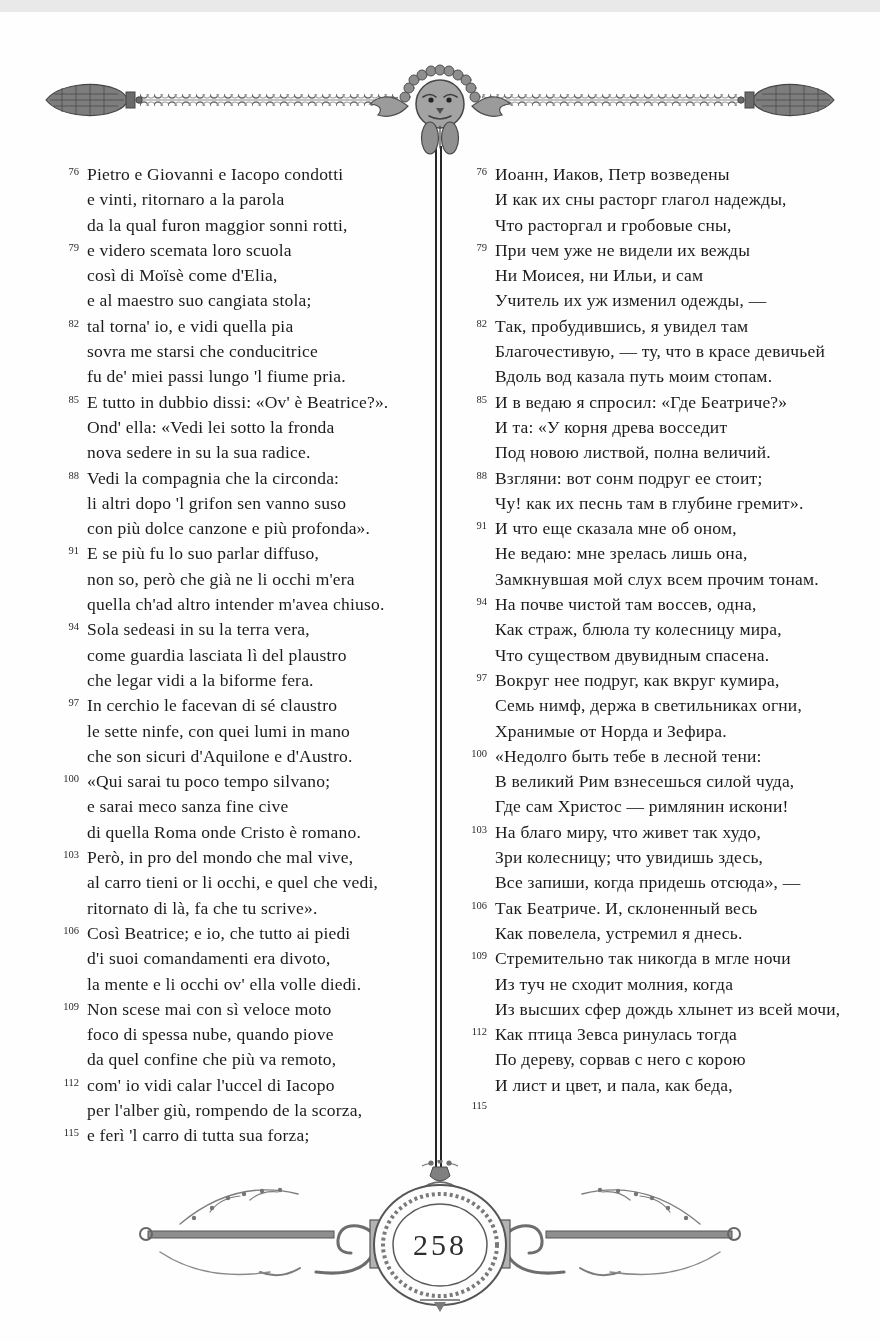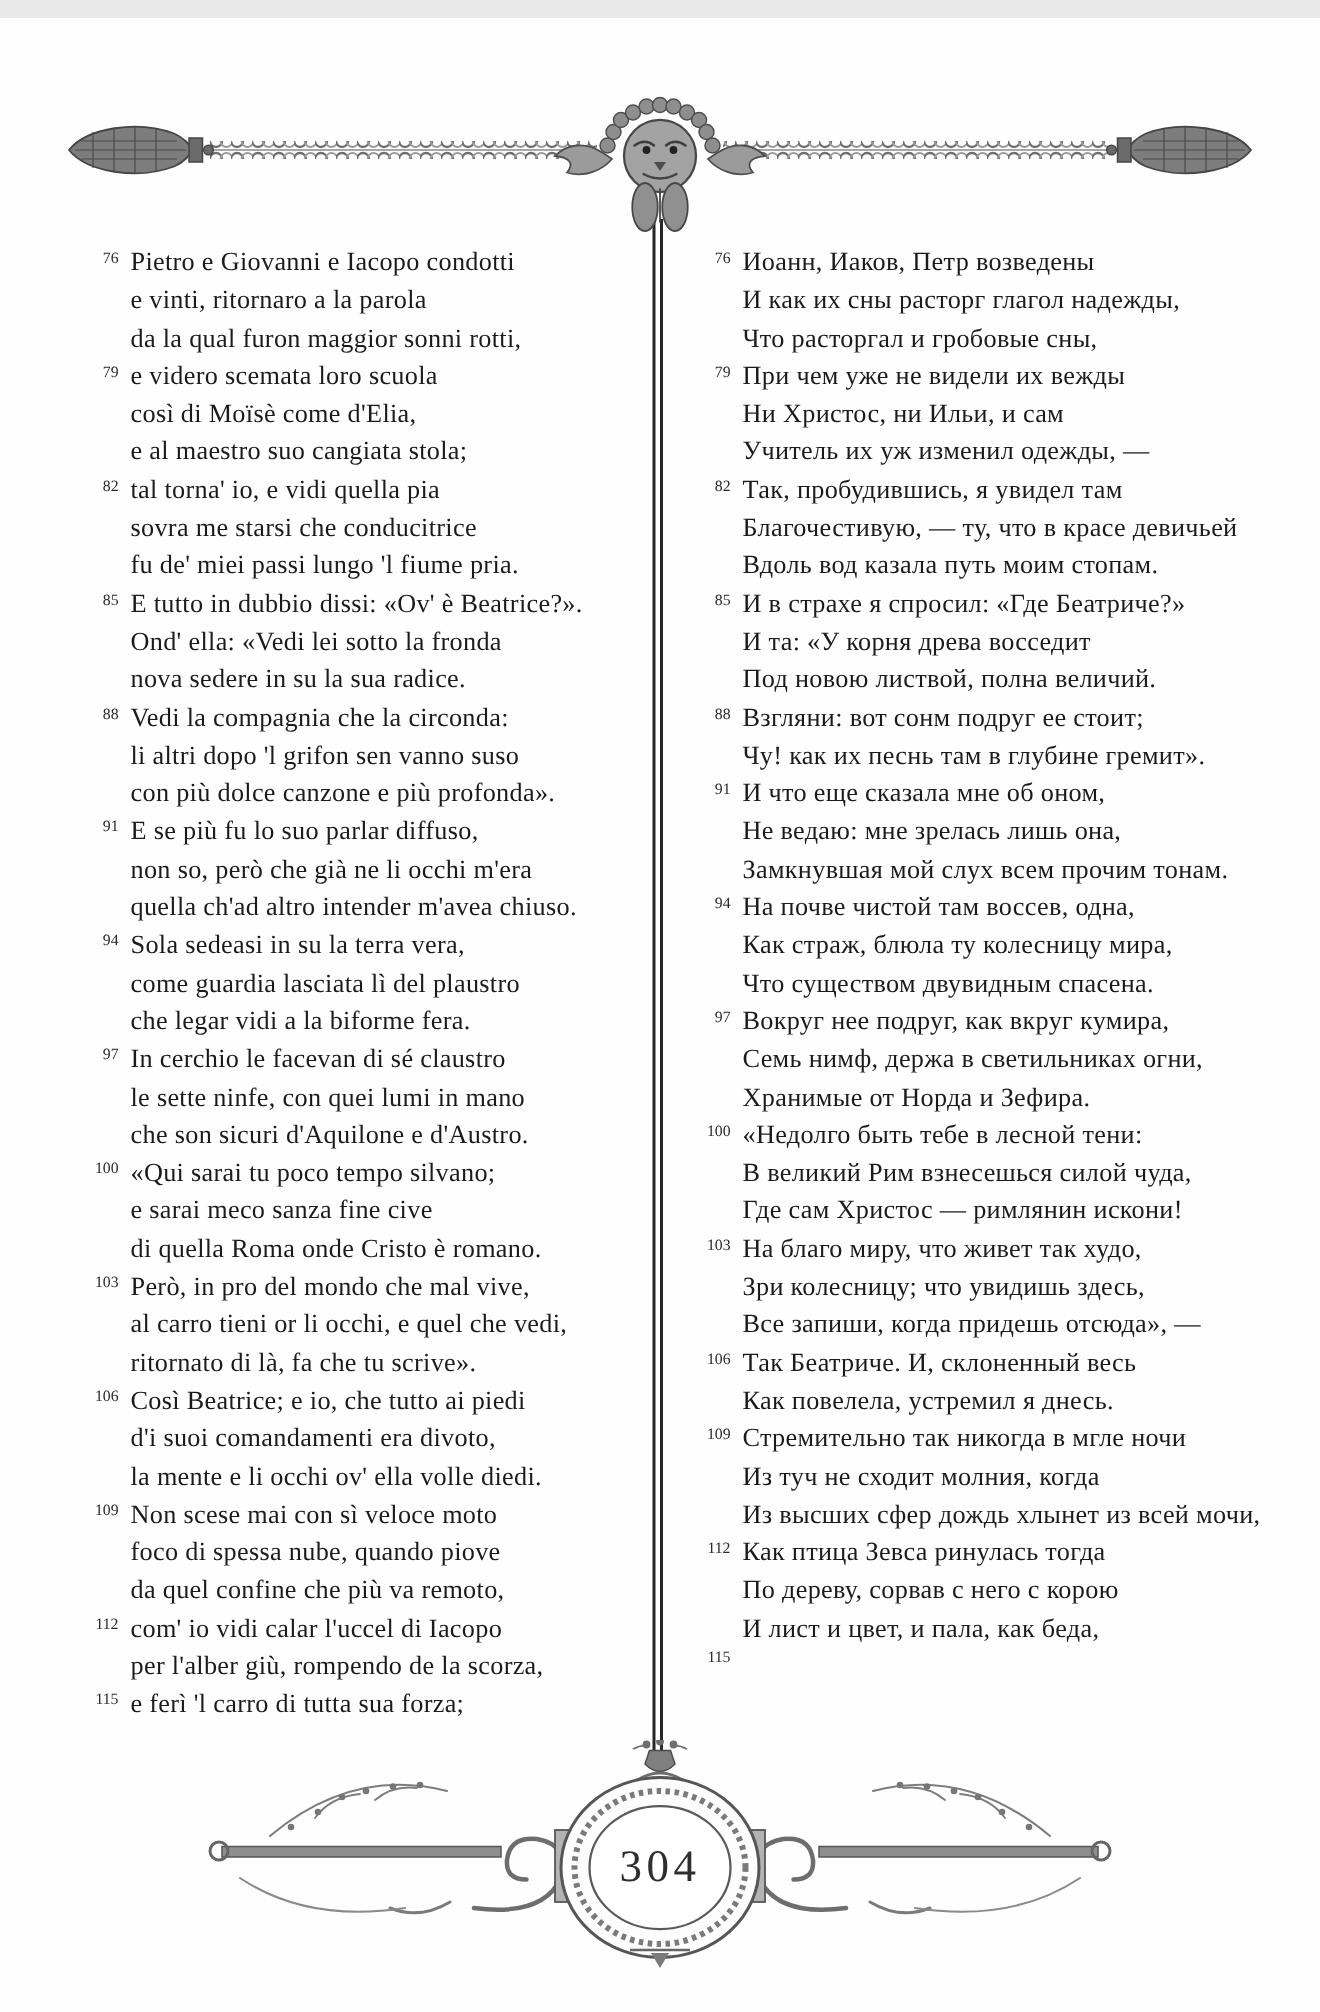--- a/index.html
+++ b/index.html
@@ -274,41 +274,41 @@
       <div class="verse-row">
         <span class="verse-num"></span>
         <span class="verse-text">Что расторгал и гробовые сны,</span>
       </div>
       <div class="verse-row">
         <span class="verse-num">79</span>
         <span class="verse-text">При чем уже не видели их вежды</span>
       </div>
       <div class="verse-row">
         <span class="verse-num"></span>
-        <span class="verse-text">Ни Христос, ни Ильи, и сам</span>
+        <span class="verse-text">Ни Моисея, ни Ильи, и сам</span>
       </div>
       <div class="verse-row">
         <span class="verse-num"></span>
         <span class="verse-text">Учитель их уж изменил одежды, —</span>
       </div>
       <div class="verse-row">
         <span class="verse-num">82</span>
         <span class="verse-text">Так, пробудившись, я увидел там</span>
       </div>
       <div class="verse-row">
         <span class="verse-num"></span>
         <span class="verse-text">Благочестивую, — ту, что в красе девичьей</span>
       </div>
       <div class="verse-row">
         <span class="verse-num"></span>
         <span class="verse-text">Вдоль вод казала путь моим стопам.</span>
       </div>
       <div class="verse-row">
         <span class="verse-num">85</span>
-        <span class="verse-text">И в страхе я спросил: «Где Беатриче?»</span>
+        <span class="verse-text">И в ведаю я спросил: «Где Беатриче?»</span>
       </div>
       <div class="verse-row">
         <span class="verse-num"></span>
         <span class="verse-text">И та: «У корня древа восседит</span>
       </div>
       <div class="verse-row">
         <span class="verse-num"></span>
         <span class="verse-text">Под новою листвой, полна величий.</span>
       </div>
       <div class="verse-row">
@@ -454,16 +454,16 @@
       <g>
         <path d="M298,32 Q320,12 342,32" fill="none" stroke="#6d6d6d" stroke-width="2"></path>
         <ellipse cx="320" cy="85" rx="66" ry="60" fill="#fdfdfd" stroke="#565656" stroke-width="2"></ellipse>
         <ellipse cx="320" cy="85" rx="57" ry="51" fill="none" stroke="#7a7a7a" stroke-width="4" stroke-dasharray="3 3"></ellipse>
         <ellipse cx="320" cy="85" rx="47" ry="41" fill="#ffffff" stroke="#5a5a5a" stroke-width="1.5"></ellipse>
 
         <path d="M300,140 L340,140" stroke="#666" stroke-width="1.6"></path>
         <path d="M320,152 L314,142 L326,142 Z" fill="#7a7a7a"></path>
       </g>
     </svg>
-    <div class="page-number">304</div>
+    <div class="page-number">258</div>
   </div>
 
 </div>
 
 </body></html>

